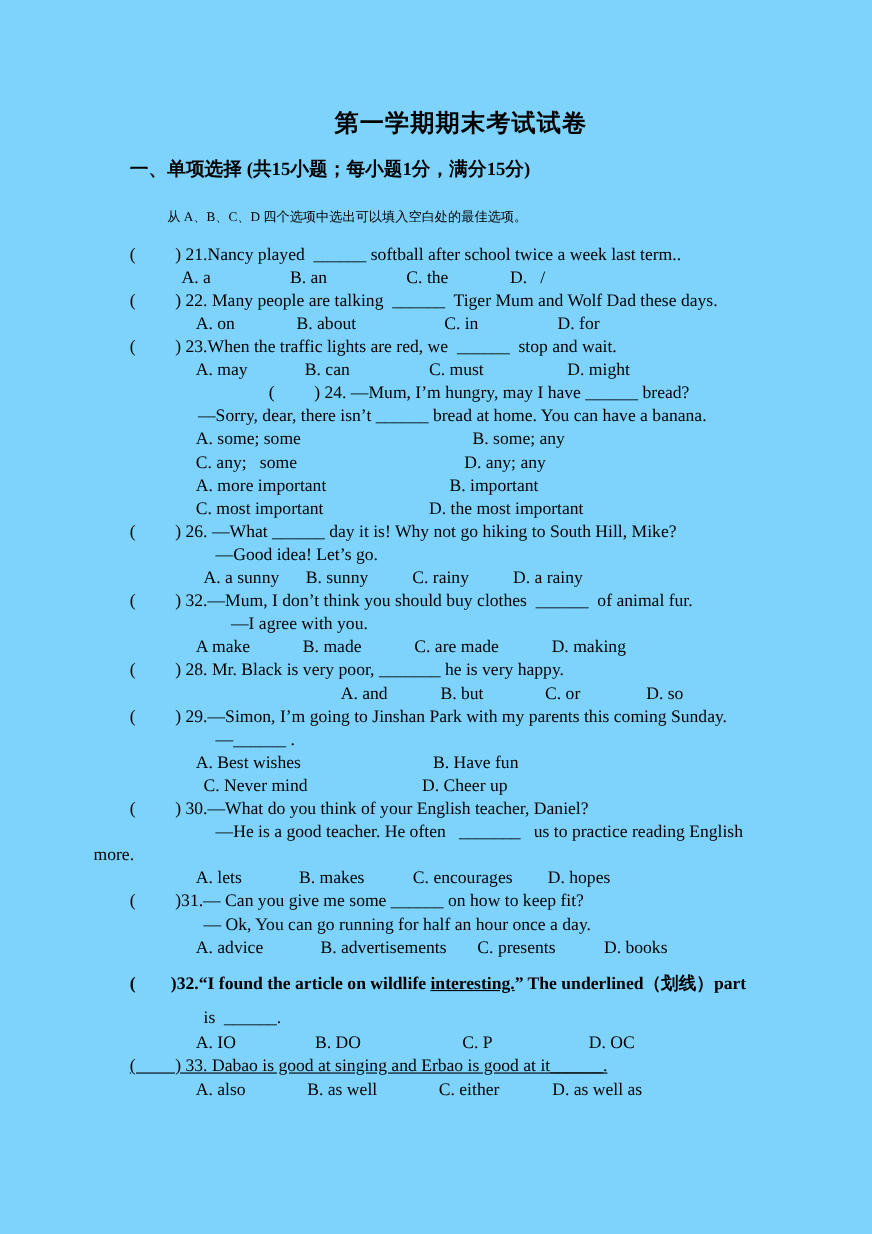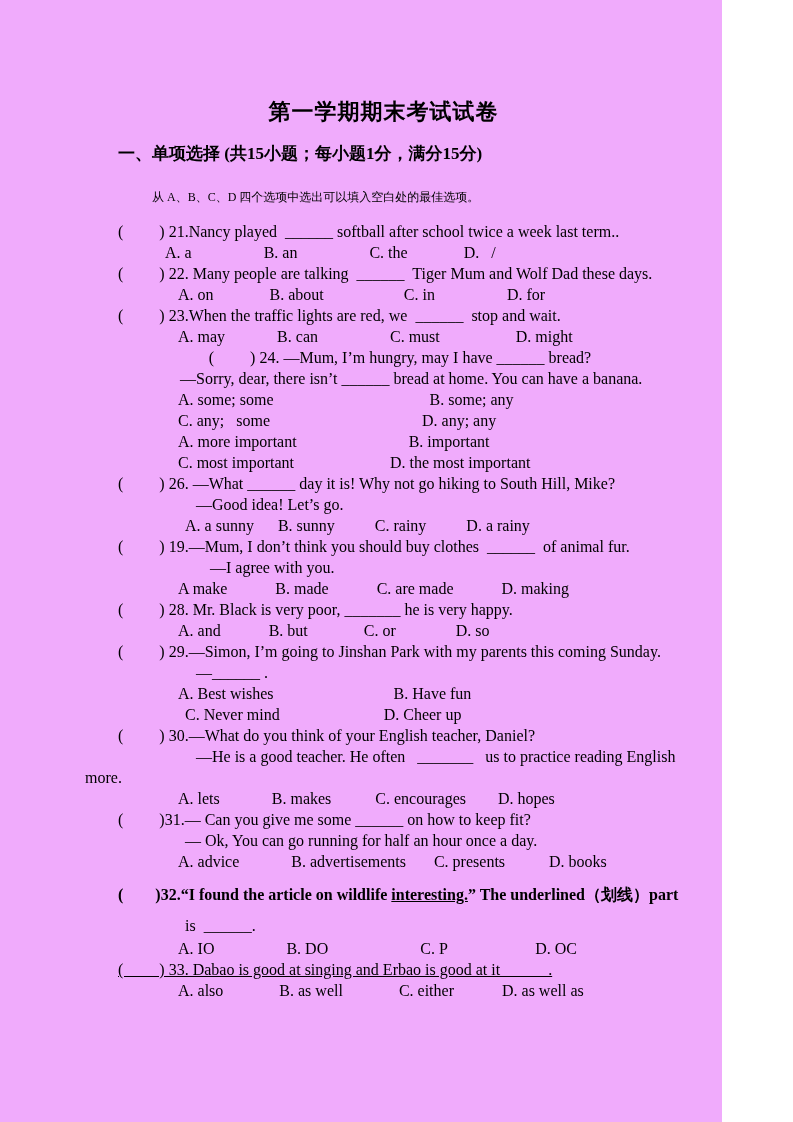--- a/index.html
+++ b/index.html
@@ -4,25 +4,25 @@
 <style>
   * { margin: 0; padding: 0; box-sizing: border-box; }
   html, body { background: #ffffff; }
   body {
     width: 793px;
     height: 1122px;
     font-family: "Liberation Serif", "DejaVu Serif", serif;
     color: #000000;
   }
   .page {
-    width: 722px;
+    width: 793px;
     height: 1122px;
     padding: 96px 40px 40px 85px;
     overflow: hidden;
-    background: #f0abfc;
+    background: #7dd3fc;
   }
   .title {
     text-align: center;
     font-size: 22px;
     font-weight: bold;
     line-height: 32px;
     letter-spacing: 1px;
   }
   .heading {
     font-size: 17px;
@@ -65,25 +65,25 @@
       <div class="line" style="margin-left: 93px;">A. may             B. can                  C. must                   D. might</div>
       <div class="line" style="margin-left: 33px; text-align: center;">(         ) 24. —Mum, I’m hungry, may I have ______ bread?</div>
       <div class="line" style="margin-left: 95px;">—Sorry, dear, there isn’t ______ bread at home. You can have a banana.</div>
       <div class="line" style="margin-left: 93px;">A. some; some                                       B. some; any</div>
       <div class="line" style="margin-left: 93px;">C. any;   some                                      D. any; any</div>
       <div class="line" style="margin-left: 93px;">A. more important                            B. important</div>
       <div class="line" style="margin-left: 93px;">C. most important                        D. the most important</div>
       <div class="line" style="margin-left: 33px;">(         ) 26. —What ______ day it is! Why not go hiking to South Hill, Mike?</div>
       <div class="line" style="margin-left: 111px;">—Good idea! Let’s go.</div>
       <div class="line" style="margin-left: 100px;">A. a sunny      B. sunny          C. rainy          D. a rainy</div>
-      <div class="line" style="margin-left: 33px;">(         ) 19.—Mum, I don’t think you should buy clothes  ______  of animal fur.</div>
+      <div class="line" style="margin-left: 33px;">(         ) 32.—Mum, I don’t think you should buy clothes  ______  of animal fur.</div>
       <div class="line" style="margin-left: 125px;">—I agree with you.</div>
       <div class="line" style="margin-left: 93px;">A make            B. made            C. are made            D. making</div>
       <div class="line" style="margin-left: 33px;">(         ) 28. Mr. Black is very poor, _______ he is very happy.</div>
-      <div class="line" style="margin-left: 93px;">A. and            B. but              C. or               D. so</div>
+      <div class="line" style="margin-left: 93px; text-align: center;">A. and            B. but              C. or               D. so</div>
       <div class="line" style="margin-left: 33px;">(         ) 29.—Simon, I’m going to Jinshan Park with my parents this coming Sunday.</div>
       <div class="line" style="margin-left: 111px;">—______ .</div>
       <div class="line" style="margin-left: 93px;">A. Best wishes                              B. Have fun</div>
       <div class="line" style="margin-left: 100px;">C. Never mind                          D. Cheer up</div>
       <div class="line" style="margin-left: 33px;">(         ) 30.—What do you think of your English teacher, Daniel?</div>
       <div class="line" style="margin-left: 111px;">—He is a good teacher. He often   _______   us to practice reading English</div>
       <div class="line" style="margin-left: 0px;">more.</div>
       <div class="line" style="margin-left: 93px;">A. lets             B. makes           C. encourages        D. hopes</div>
       <div class="line" style="margin-left: 33px;">(         )31.— Can you give me some ______ on how to keep fit?</div>
       <div class="line" style="margin-left: 100px;">— Ok, You can go running for half an hour once a day.</div>

